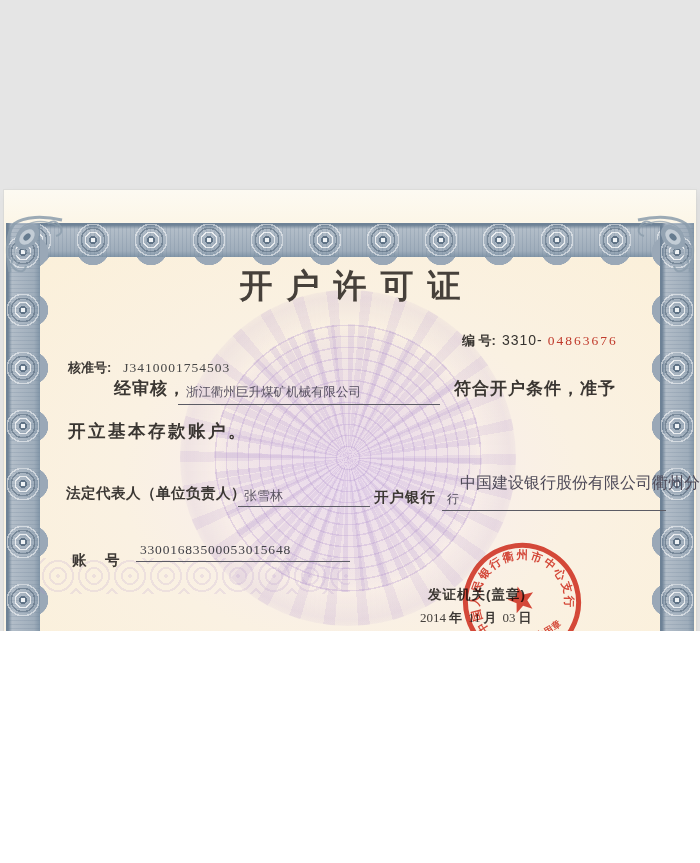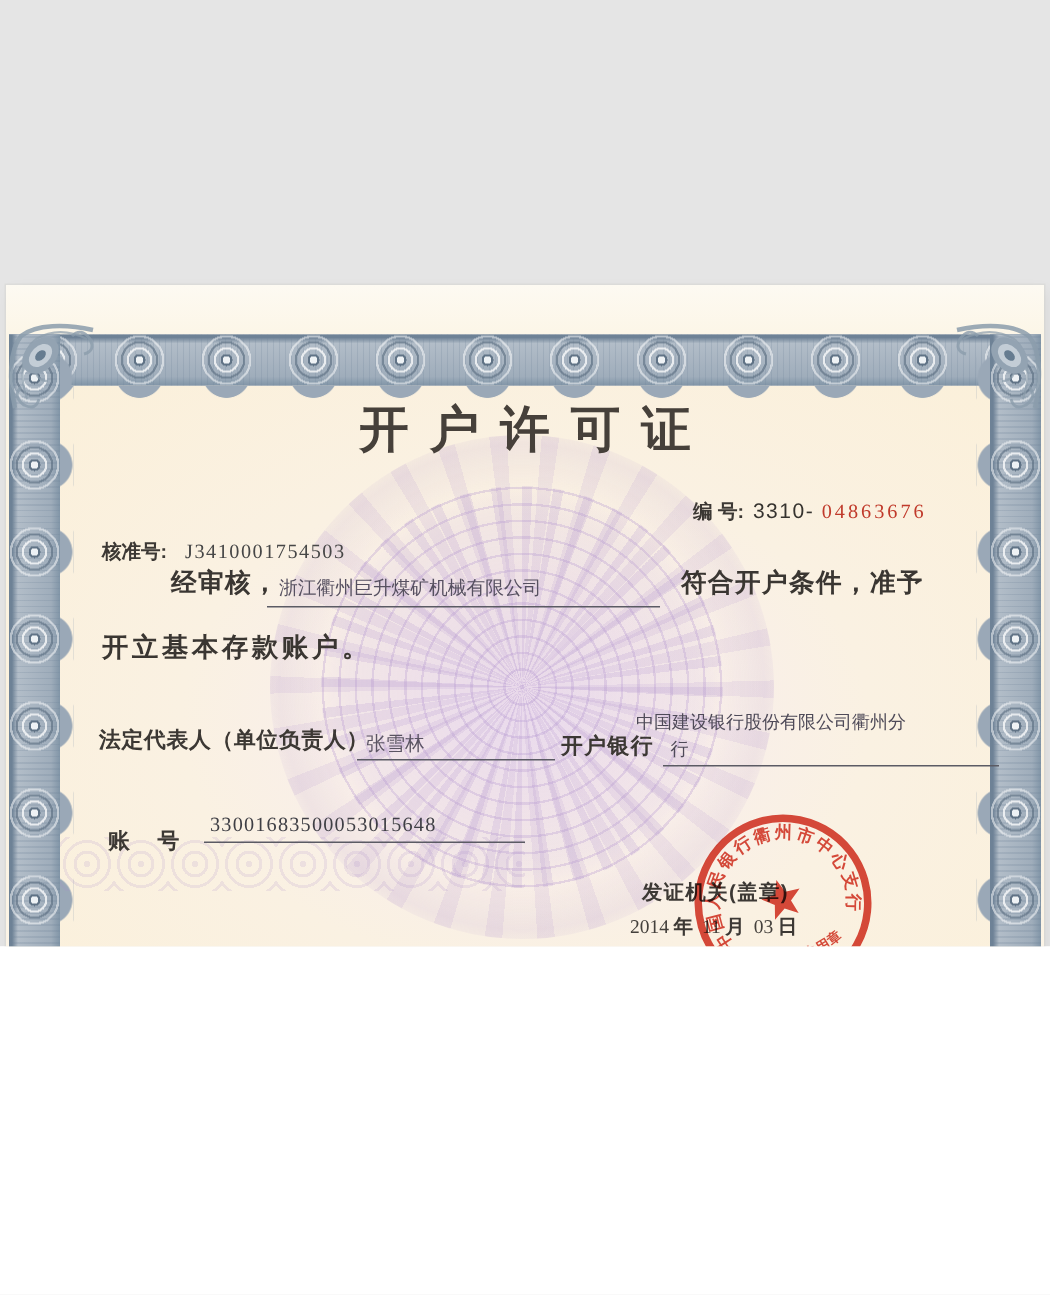--- a/index.html
+++ b/index.html
@@ -83,21 +83,21 @@
   .row-serial .num{margin-left:5px;font-size:13.5px;color:#c03a2b;letter-spacing:2px;}
 
   .review-prefix{left:110px;top:187px;font-size:17px;font-weight:700;color:#3a3632;letter-spacing:1px;}
   .company{left:182px;top:194px;font-size:12.5px;color:#565060;}
   .review-suffix{left:450px;top:187px;font-size:17px;font-weight:700;color:#3a3632;letter-spacing:1px;}
   .review-line2{left:64px;top:229px;font-size:17.5px;font-weight:700;color:#3a3632;letter-spacing:2.5px;}
 
   .legal-label{left:62px;top:294px;font-size:14.5px;font-weight:700;color:#3c3834;letter-spacing:.5px;}
   .legal-name{left:240px;top:297px;font-size:13px;color:#5a5462;}
   .bank-label{left:370px;top:298px;font-size:14.5px;font-weight:700;color:#3c3834;letter-spacing:1px;}
-  .bank-l1{left:420px;top:283px;font-size:12px;color:#4e4a58;}
+  .bank-l1{left:456px;top:283px;font-size:16px;color:#4e4a58;}
   .bank-l2{left:443px;top:301px;font-size:12px;color:#4e4a58;}
 
   .acct-label{left:68px;top:350px;font-size:14.5px;font-weight:700;color:#3c3834;letter-spacing:2px;margin-top:11px;}
   .acct-num{left:136px;top:352px;font-size:13.5px;color:#3f3f45;letter-spacing:.8px;}
 
   .issuer{left:424px;top:396px;font-size:13.5px;font-weight:700;color:#3c3834;letter-spacing:1px;}
   .daterow{left:416px;top:419px;font-size:13px;color:#3c3834;}
   .daterow span{display:inline-block;}
   .daterow .n{font-family:"Liberation Serif",serif;color:#44403c;}
   .daterow .u{font-weight:600;margin:0 6px 0 3px;}

